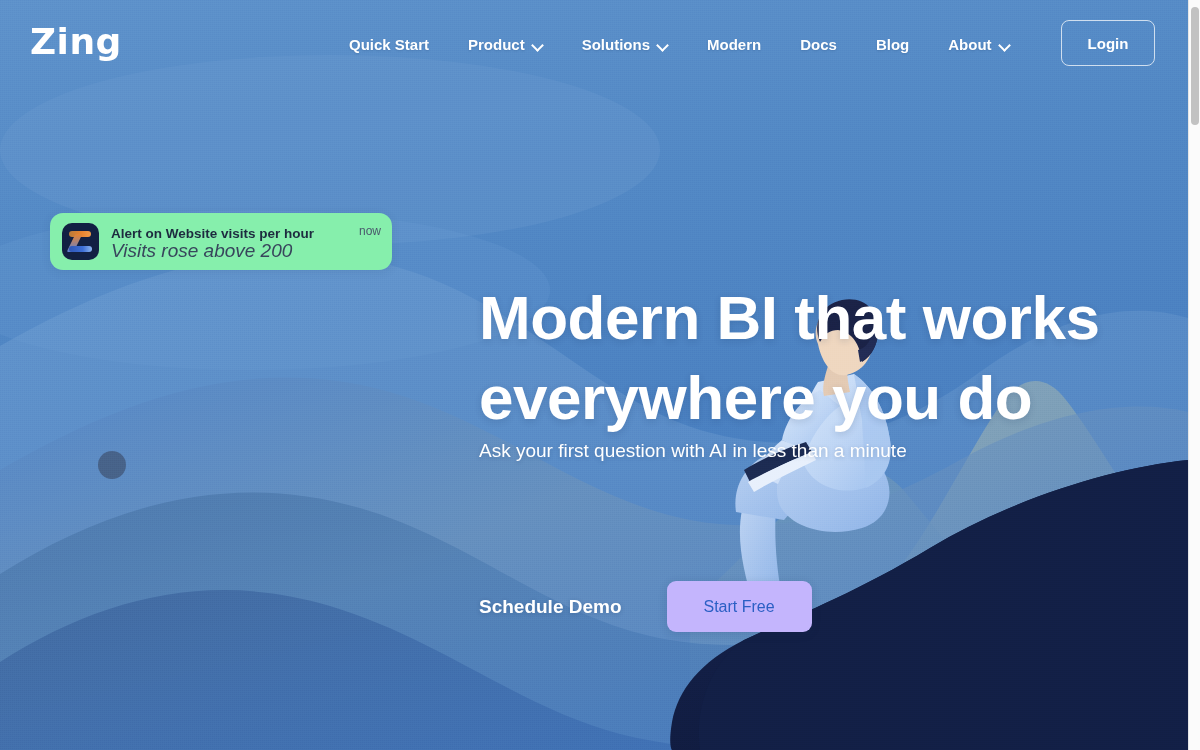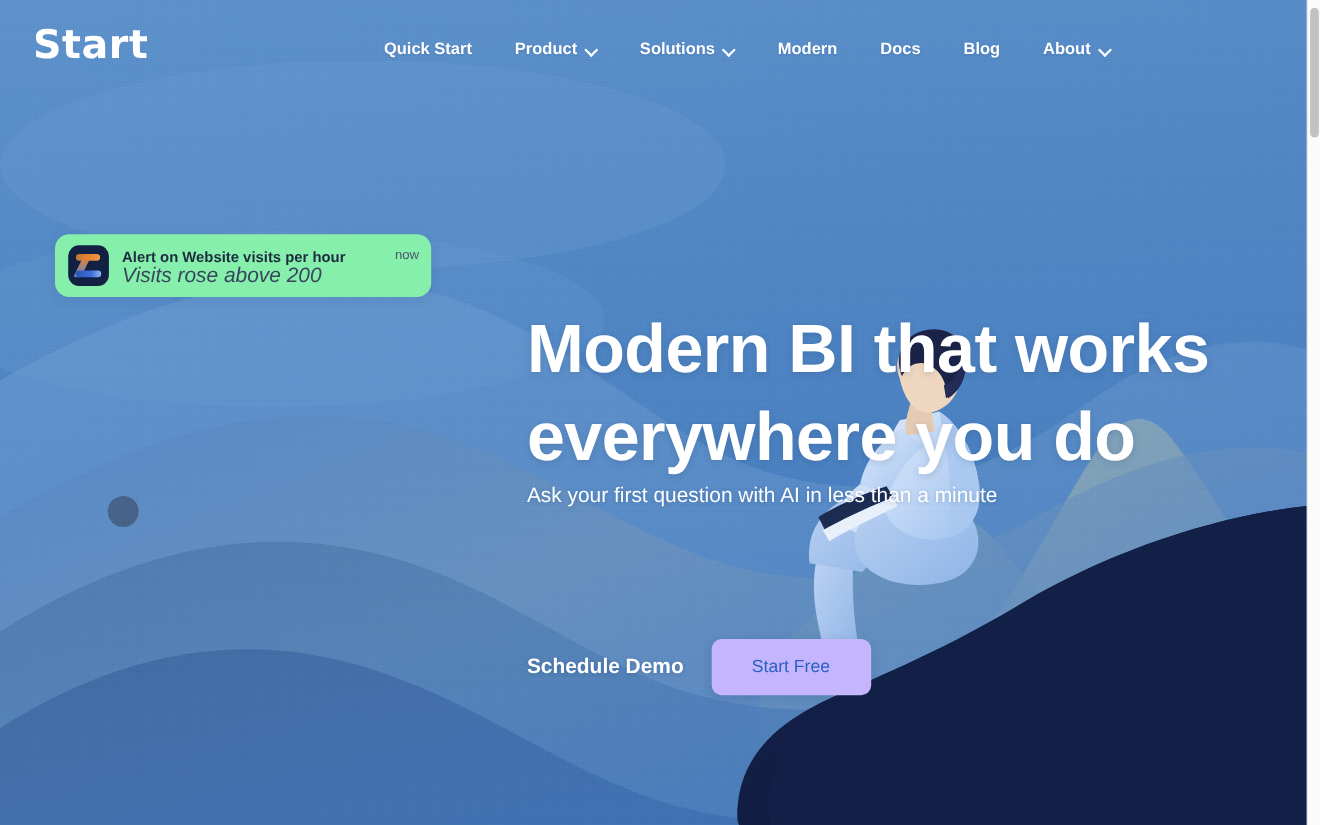--- a/index.html
+++ b/index.html
@@ -223,20 +223,21 @@
     text-shadow: 0 1px 4px rgba(20,45,85,.22);
   }
 
   .cta-row {
     position: absolute;
     left: 479px;
     top: 581px;
     display: flex;
     align-items: center;
     z-index: 15;
+    gap: 20px;
   }
   .cta-secondary {
     color: #ffffff;
     font-size: 19px;
     font-weight: 600;
     cursor: pointer;
     margin-right: 25px;
     text-shadow: 0 1px 4px rgba(20,45,85,.22);
   }
   .cta-primary {
@@ -406,21 +407,21 @@
         <path d="M 858 350 C 866 348 872 340 872 330 L 878 332 C 878 346 870 358 860 362 Z" fill="#222c55"></path>
 
         <path d="M 744 470 C 760 460 786 448 806 442 L 812 452 C 792 460 766 472 750 482 Z" fill="#1c2b52"></path>
         <path d="M 748 482 C 766 472 792 460 812 452 L 816 460 C 796 470 770 482 754 492 Z" fill="#e8f0fc"></path>
       </g>
     </svg>
     <div class="grain"></div>
   </div>
 
   <div class="navbar">
-    <div class="logo">Start</div>
+    <div class="logo">Zing</div>
 
     <nav class="nav-links">
       <div class="nav-item">
         <span>Quick Start</span>
       </div>
       <div class="nav-item">
         <span>Product</span>
         <span class="chev"></span>
       </div>
       <div class="nav-item">
@@ -435,20 +436,21 @@
       </div>
       <div class="nav-item">
         <span>Blog</span>
       </div>
       <div class="nav-item">
         <span>About</span>
         <span class="chev"></span>
       </div>
     </nav>
 
+    <button class="login-btn">Login</button>
   </div>
 
   <div class="toast">
     <div class="toast-icon">
       <div class="z-top"></div>
       <div class="z-diag"></div>
       <div class="z-bot"></div>
     </div>
     <div class="toast-text">
       <div class="toast-title">Alert on Website visits per hour</div>

